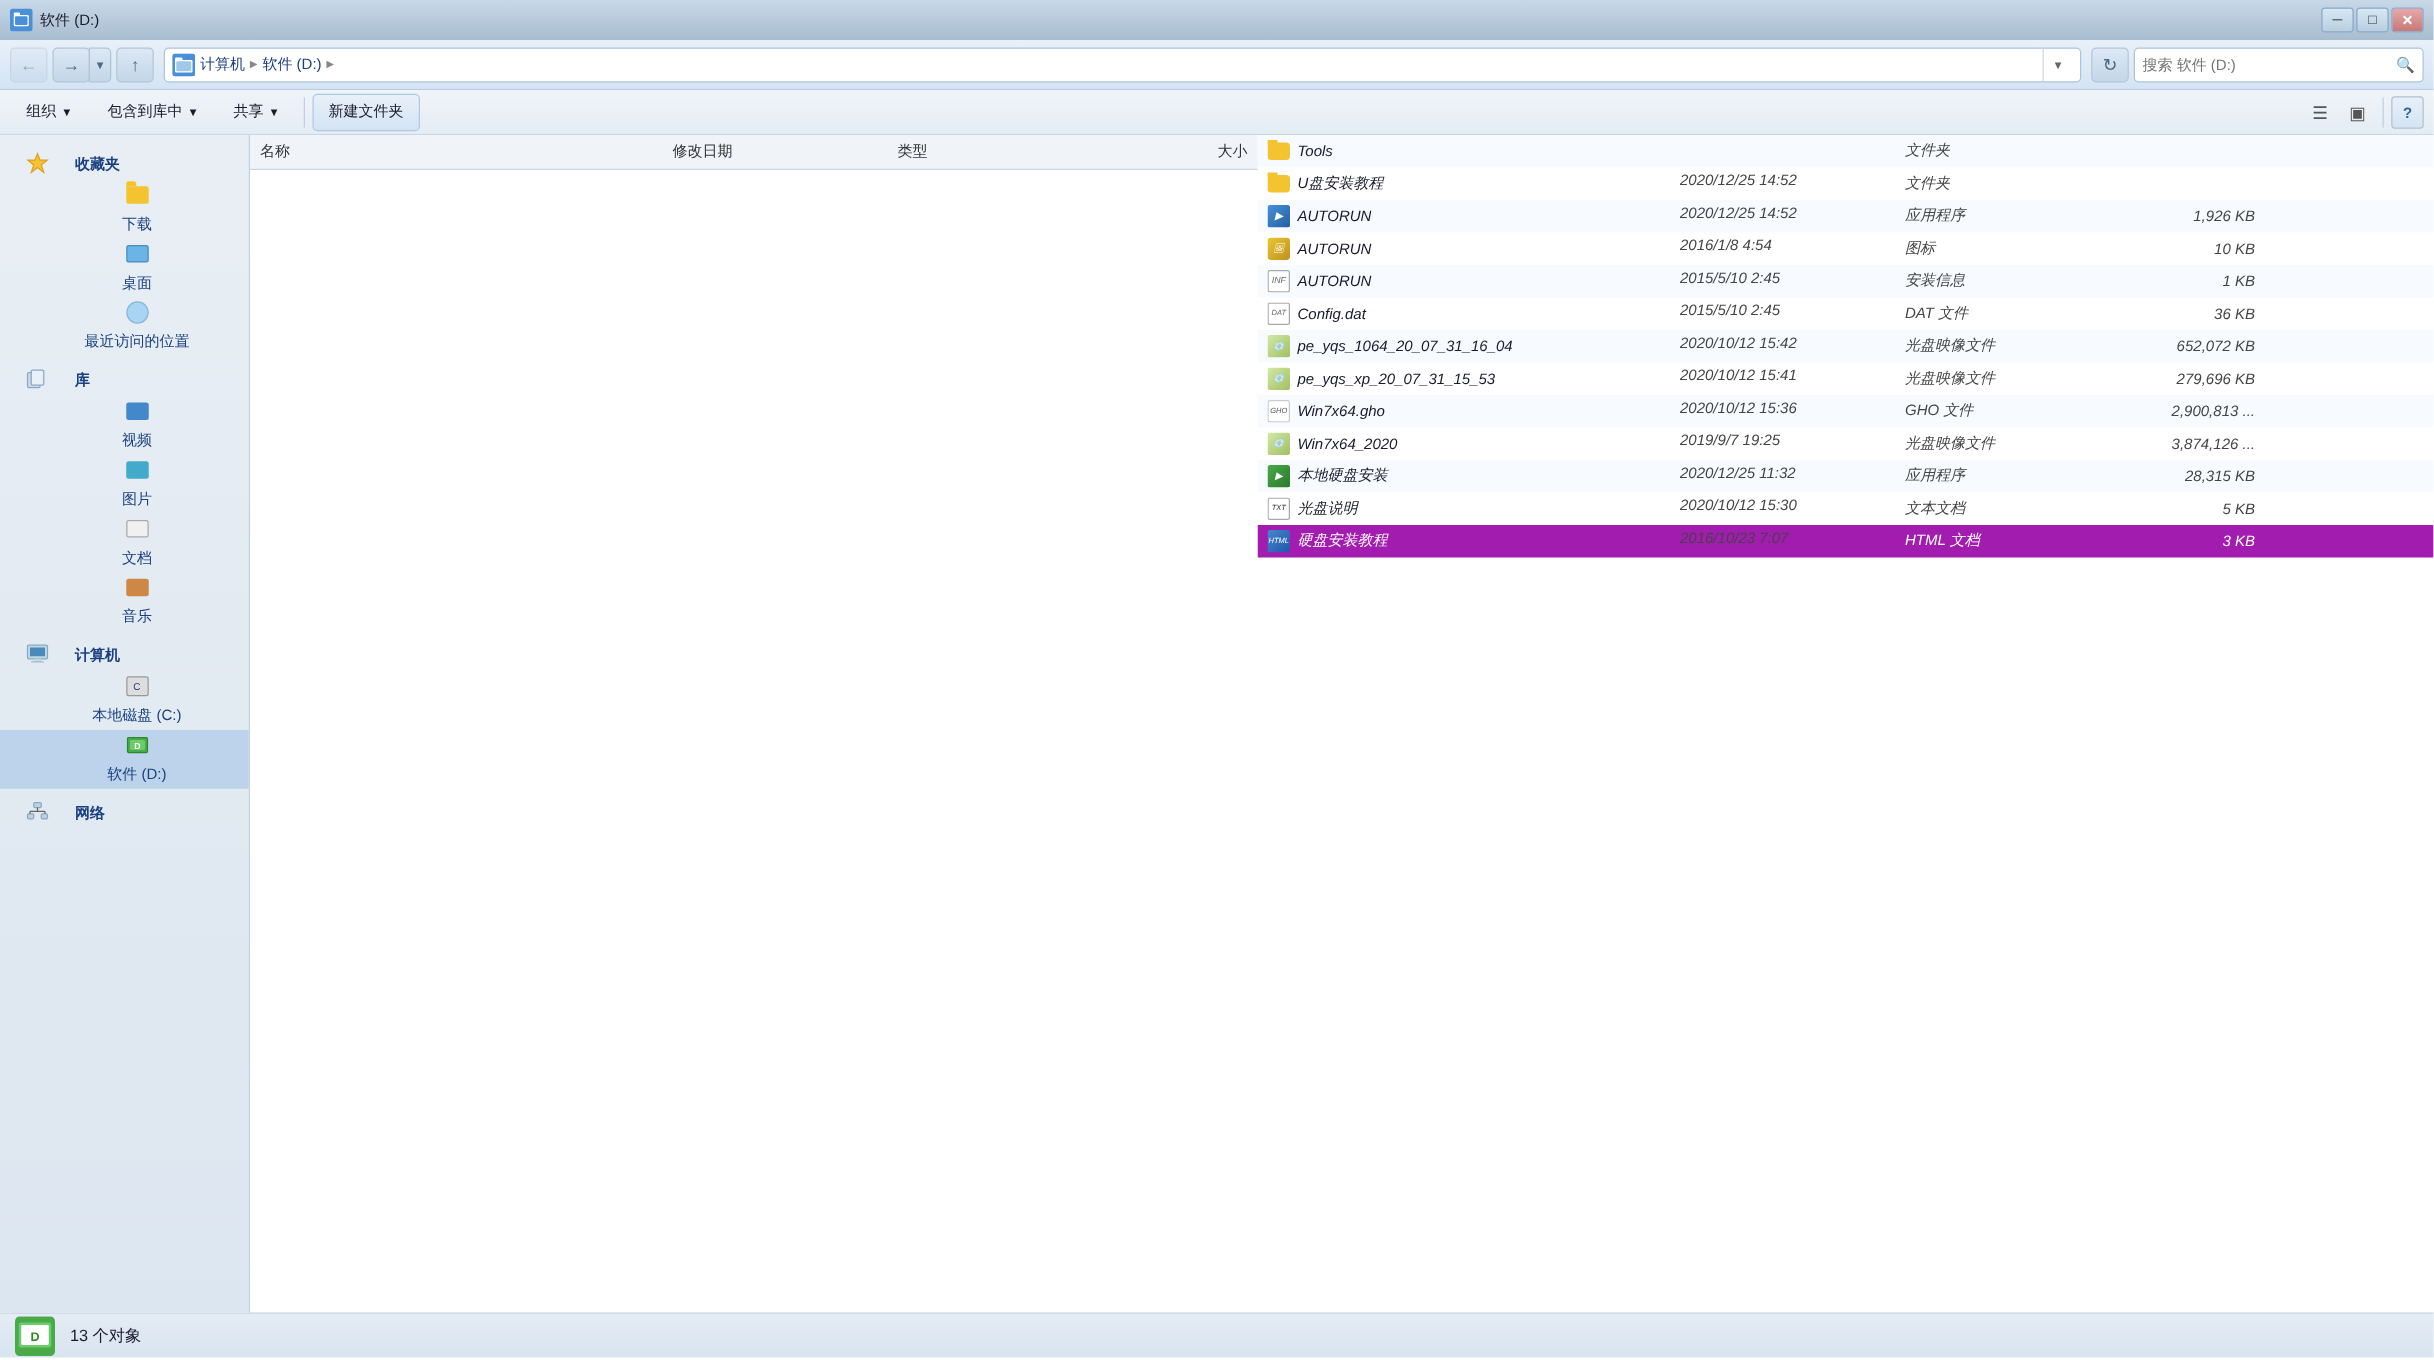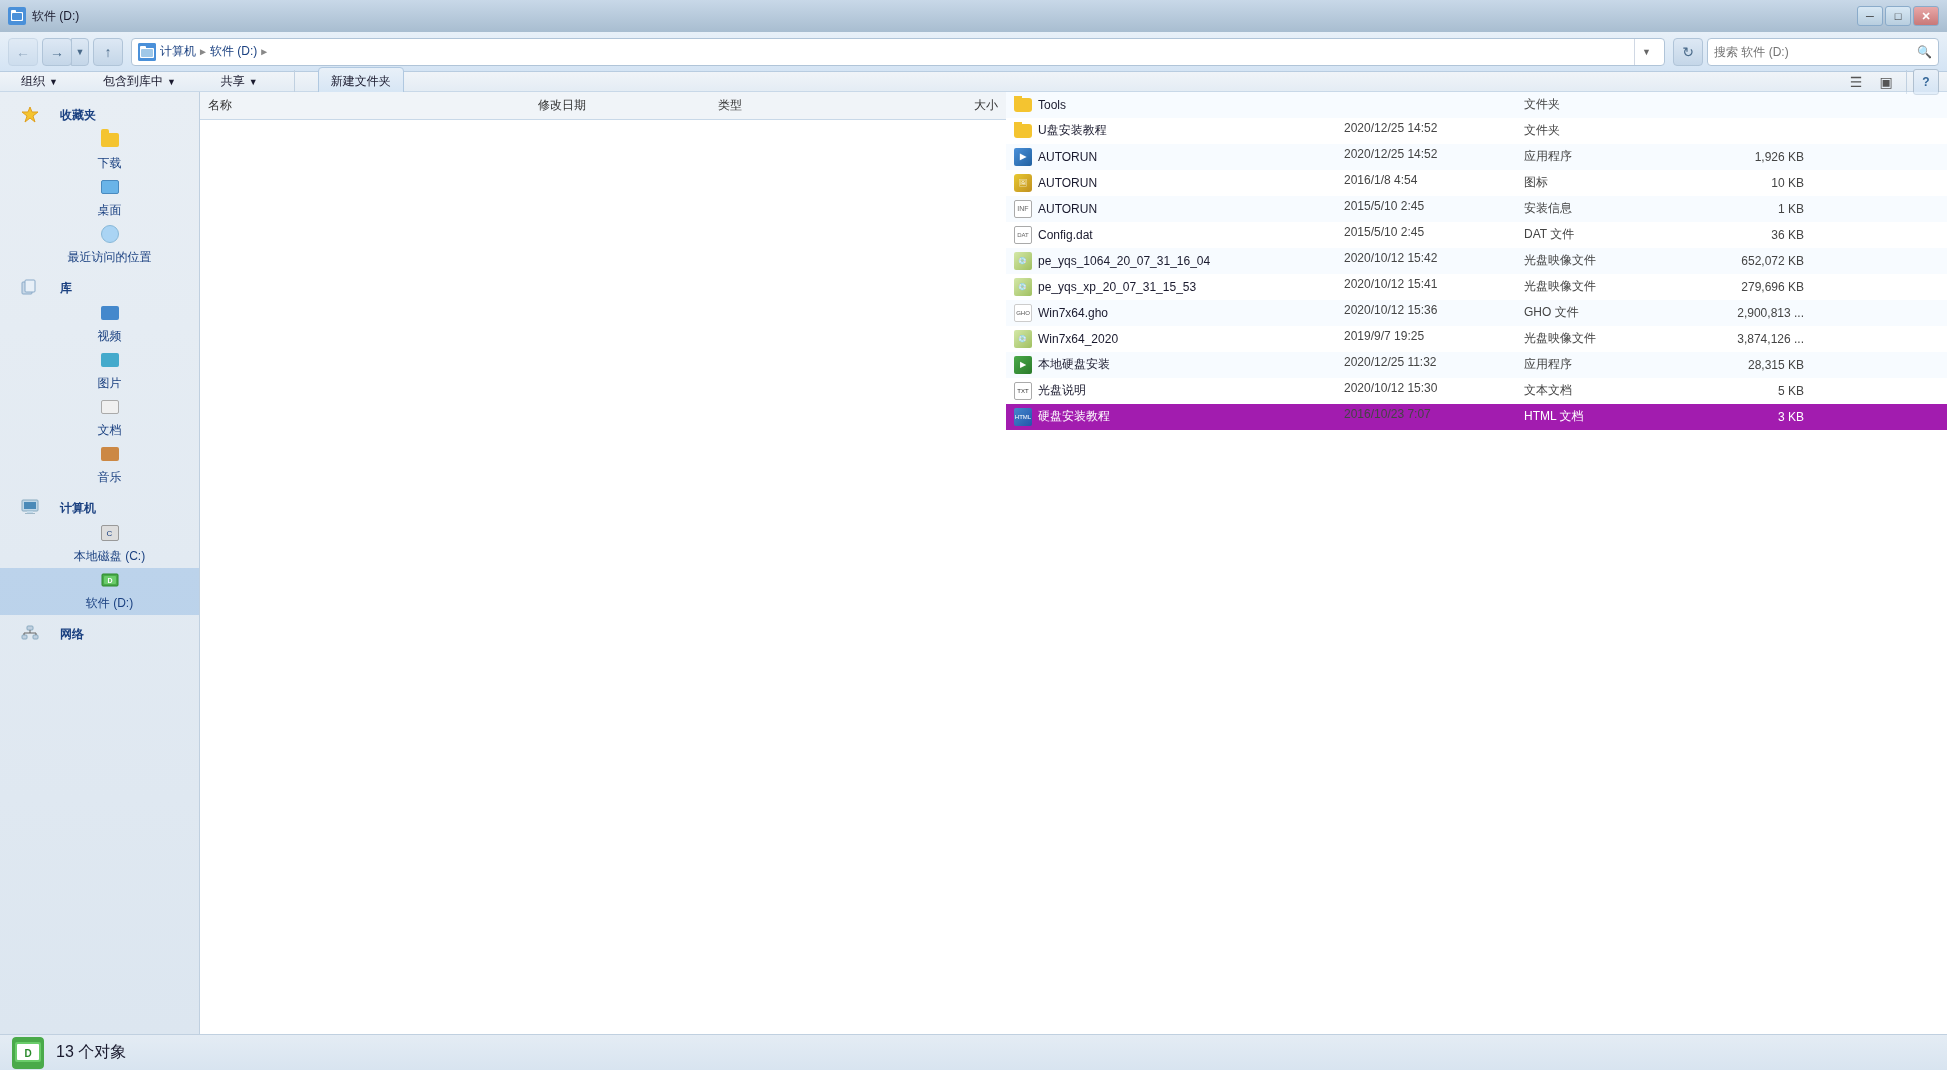--- a/index.html
+++ b/index.html
@@ -180,26 +180,26 @@
       color: #888;
       background: transparent;
     }
     .search-icon {
       font-size: 12px;
       color: #666;
     }
 
     
     .toolbar {
-      height: 20px;
+      height: 36px;
       background: linear-gradient(to bottom, #f0f4f8 0%, #e4ecf4 100%);
       display: flex;
       align-items: center;
       padding: 0 8px;
-      gap: 19px;
+      gap: 2px;
       border-bottom: 1px solid #c8d8e8;
     }
     .toolbar-btn {
       height: 30px;
       padding: 0 12px;
       border: 1px solid transparent;
       border-radius: 4px;
       background: transparent;
       cursor: pointer;
       display: flex;
@@ -385,20 +385,21 @@
     .col-size {
       width: 120px;
       font-size: 12px;
       color: #333;
       cursor: pointer;
       text-align: right;
     }
     .file-list {
       flex: 1;
       overflow-y: auto;
+      font-style: italic;
     }
     .file-row {
       display: flex;
       align-items: center;
       height: 26px;
       padding: 0 8px;
       cursor: pointer;
       border-bottom: 1px solid transparent;
     }
     .file-row:nth-child(odd) {
@@ -580,21 +581,21 @@
       padding: 0 12px;
       gap: 12px;
     }
     .status-icon {
       width: 32px;
       height: 32px;
       border-radius: 3px;
       overflow: hidden;
     }
     .status-text {
-      font-size: 16px;
+      font-size: 13px;
       color: #1a1a2e;
     }
 
     
     .file-list::-webkit-scrollbar {
       width: 14px;
     }
     .file-list::-webkit-scrollbar-track {
       background: #f0f4f8;
     }

